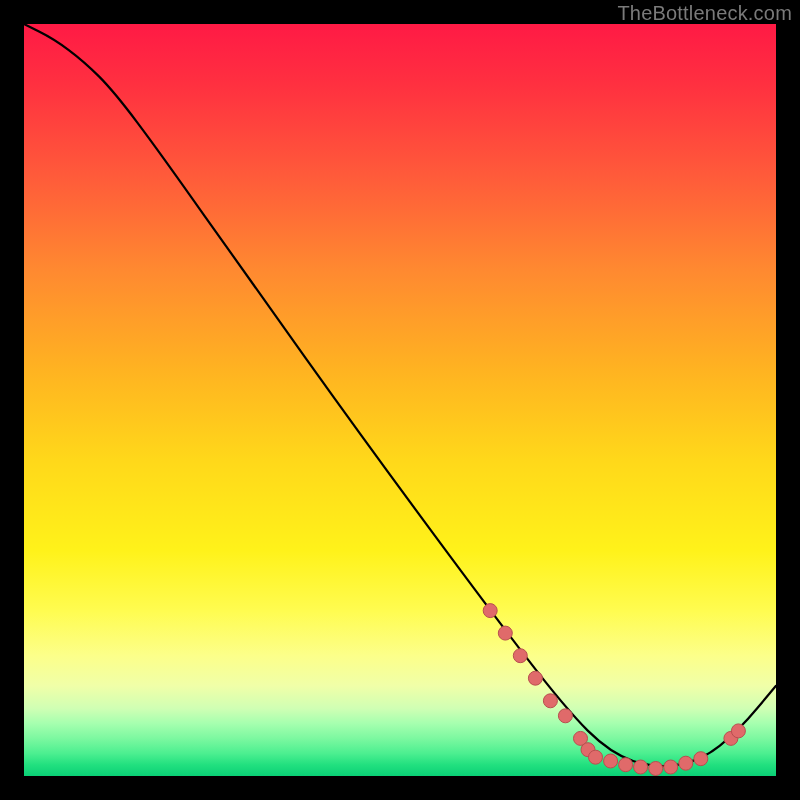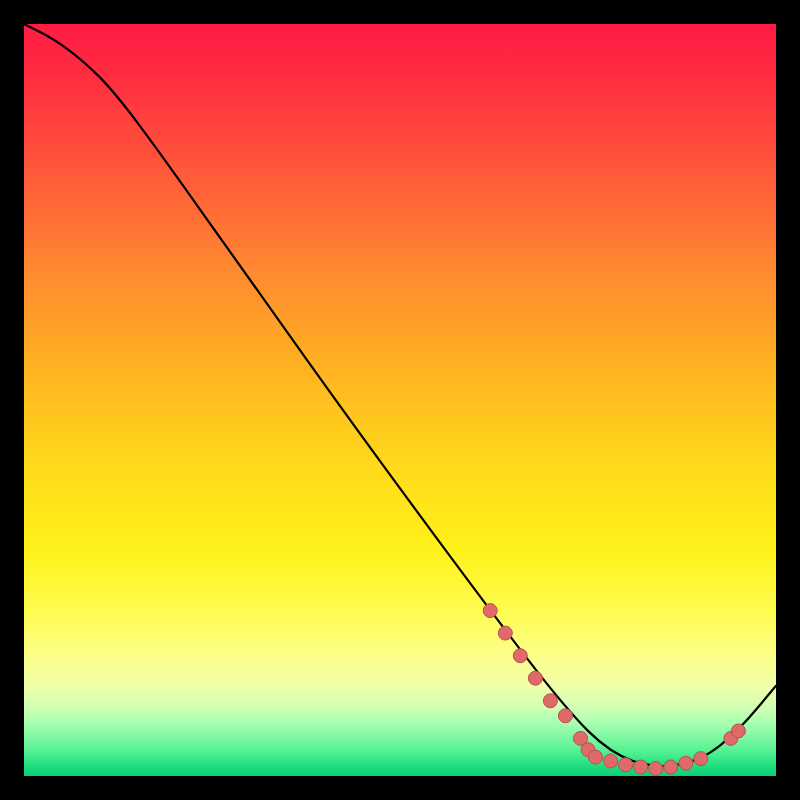--- a/index.html
+++ b/index.html
@@ -62,20 +62,21 @@
     color: #7a7a7a;
     font-size: 20px;
     letter-spacing: 0.2px;
     user-select: none;
   }
 </style>
 </head>
 <body>
 
 <div class="stage">
+  <div class="attribution">TheBottleneck.com</div>
 
   <div class="plot">
     <div class="gradient"></div>
     <svg class="curve" viewBox="0 0 752 752" preserveAspectRatio="none">
       <path id="curve-path" fill="none" stroke="#000000" stroke-width="2.2" stroke-linecap="round" stroke-linejoin="round" d="M 0.0 0.0 Q 0.0 0.0 15.0 7.5 Q 30.1 15.0 45.1 26.3 Q 60.2 37.6 75.2 52.6 Q 90.2 67.7 112.8 97.8 Q 135.4 127.8 180.5 191.8 Q 225.6 255.7 282.0 334.6 Q 338.4 413.6 402.3 500.1 Q 466.2 586.6 503.8 635.4 Q 541.4 684.3 564.0 706.9 Q 586.6 729.4 609.1 737.0 Q 631.7 744.5 654.2 740.7 Q 676.8 737.0 695.6 721.9 Q 714.4 706.9 733.2 684.3 L 752.0 661.8"></path>
       <g id="dots">
           <circle cx="466.2" cy="586.6" r="7" fill="#e06a6a" stroke="#b84f4f" stroke-width="1"></circle>
           <circle cx="481.3" cy="609.1" r="7" fill="#e06a6a" stroke="#b84f4f" stroke-width="1"></circle>
           <circle cx="496.3" cy="631.7" r="7" fill="#e06a6a" stroke="#b84f4f" stroke-width="1"></circle>
           <circle cx="511.4" cy="654.2" r="7" fill="#e06a6a" stroke="#b84f4f" stroke-width="1"></circle>

